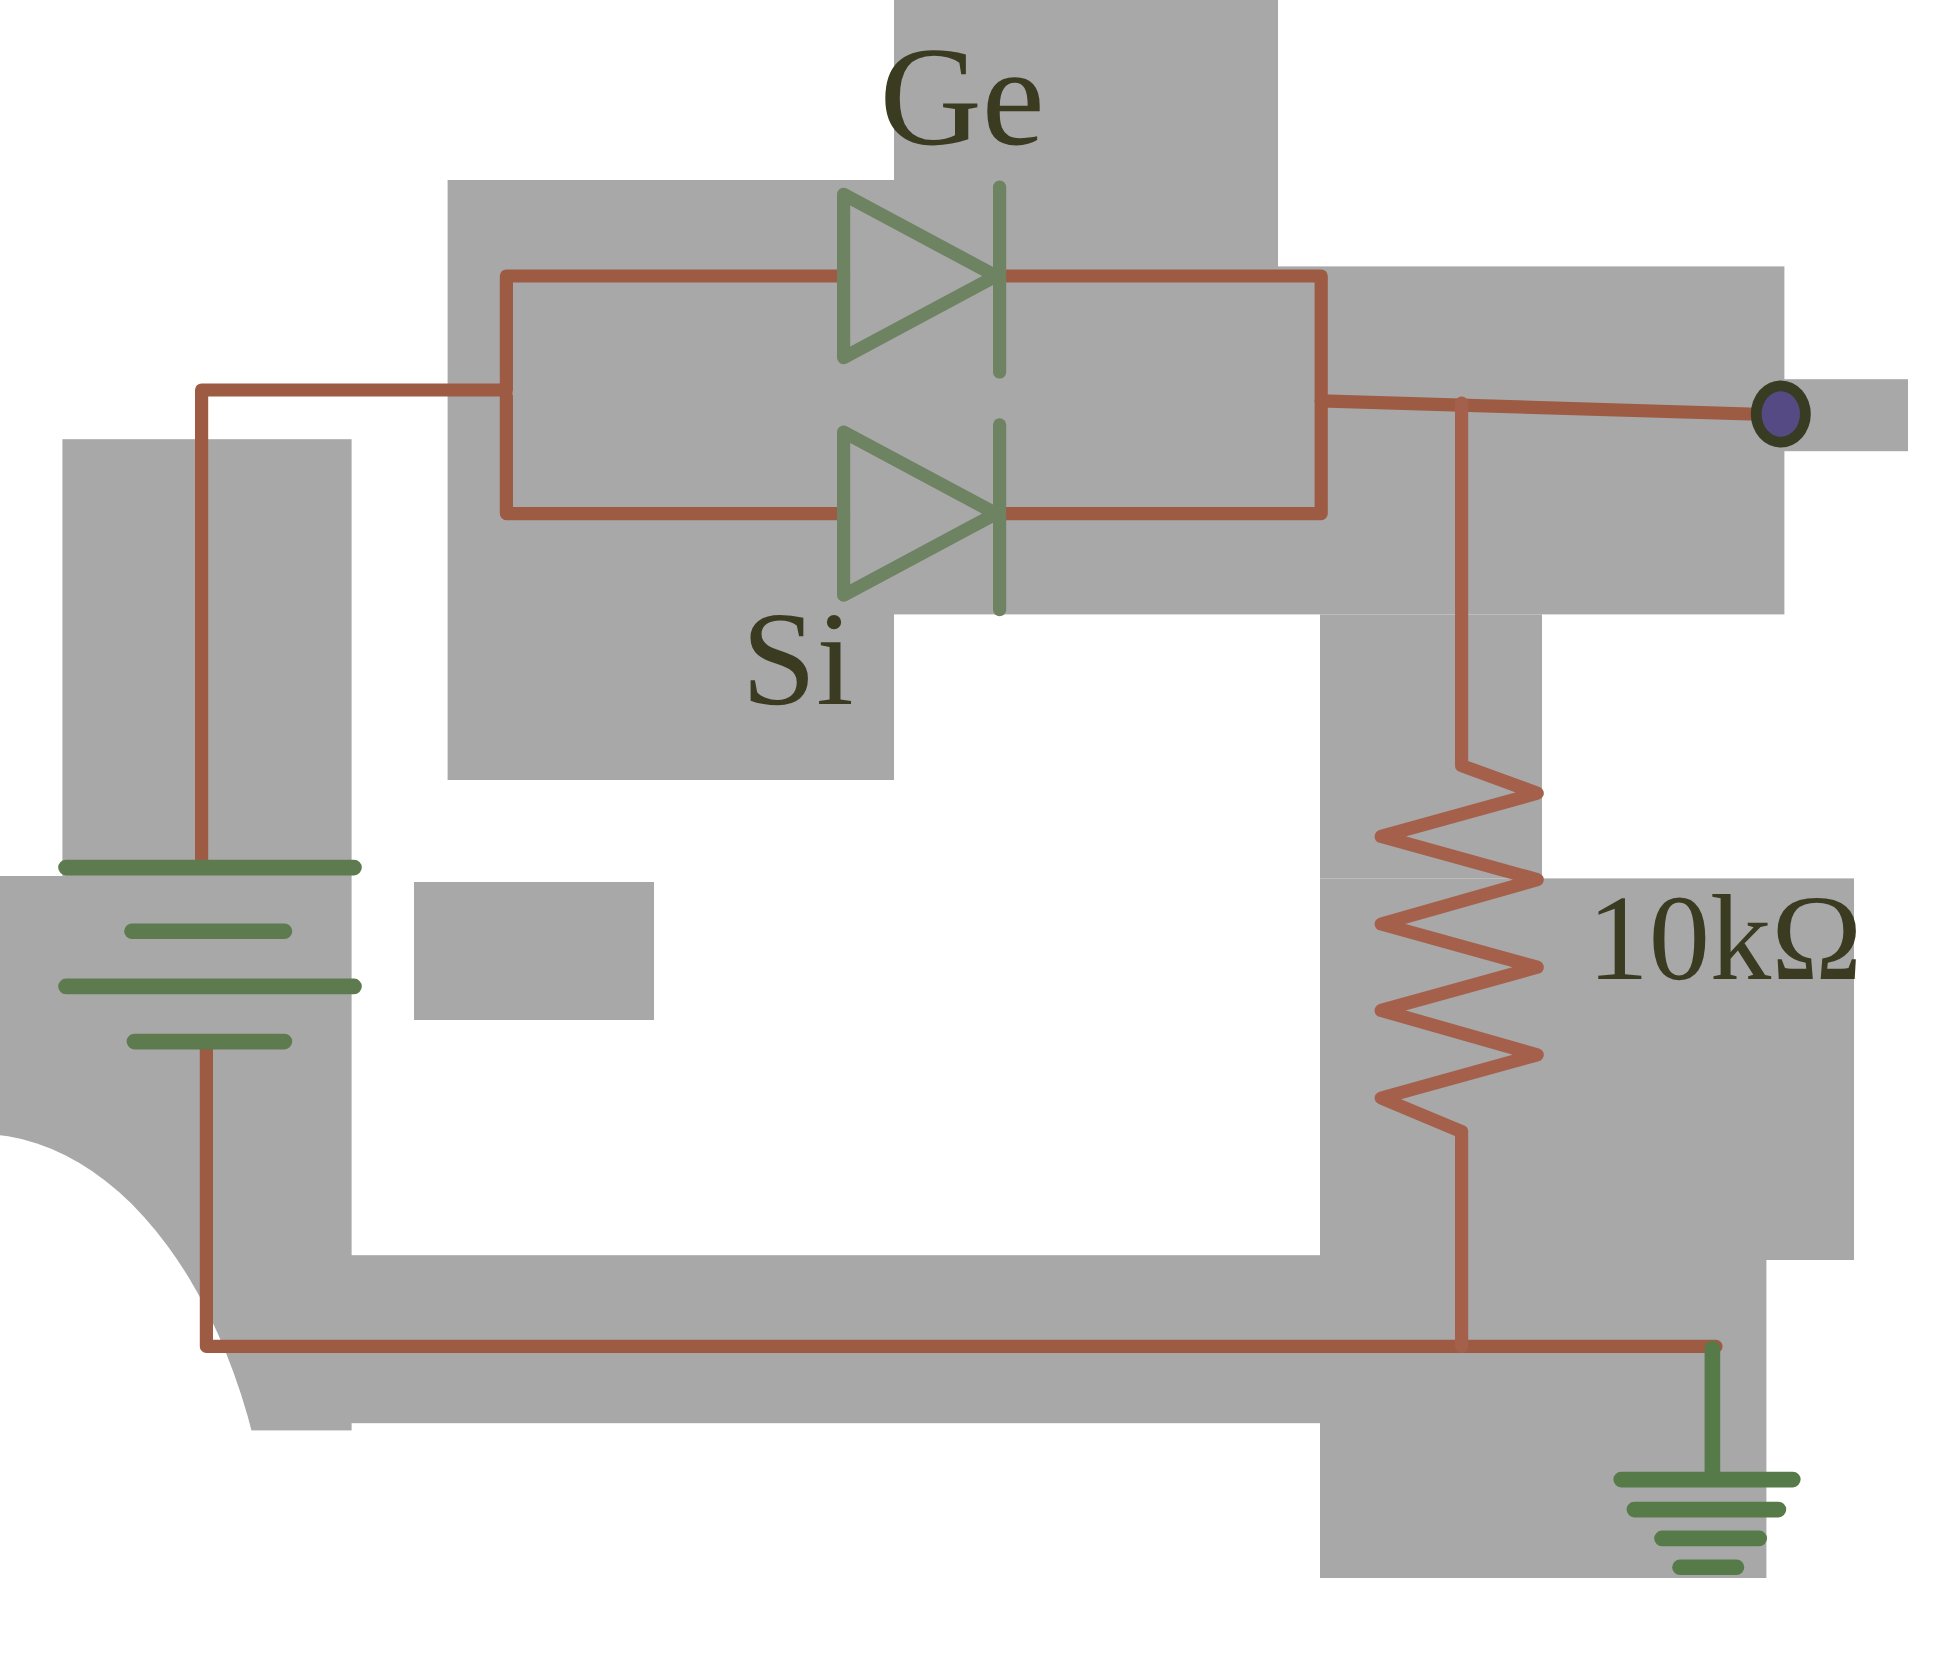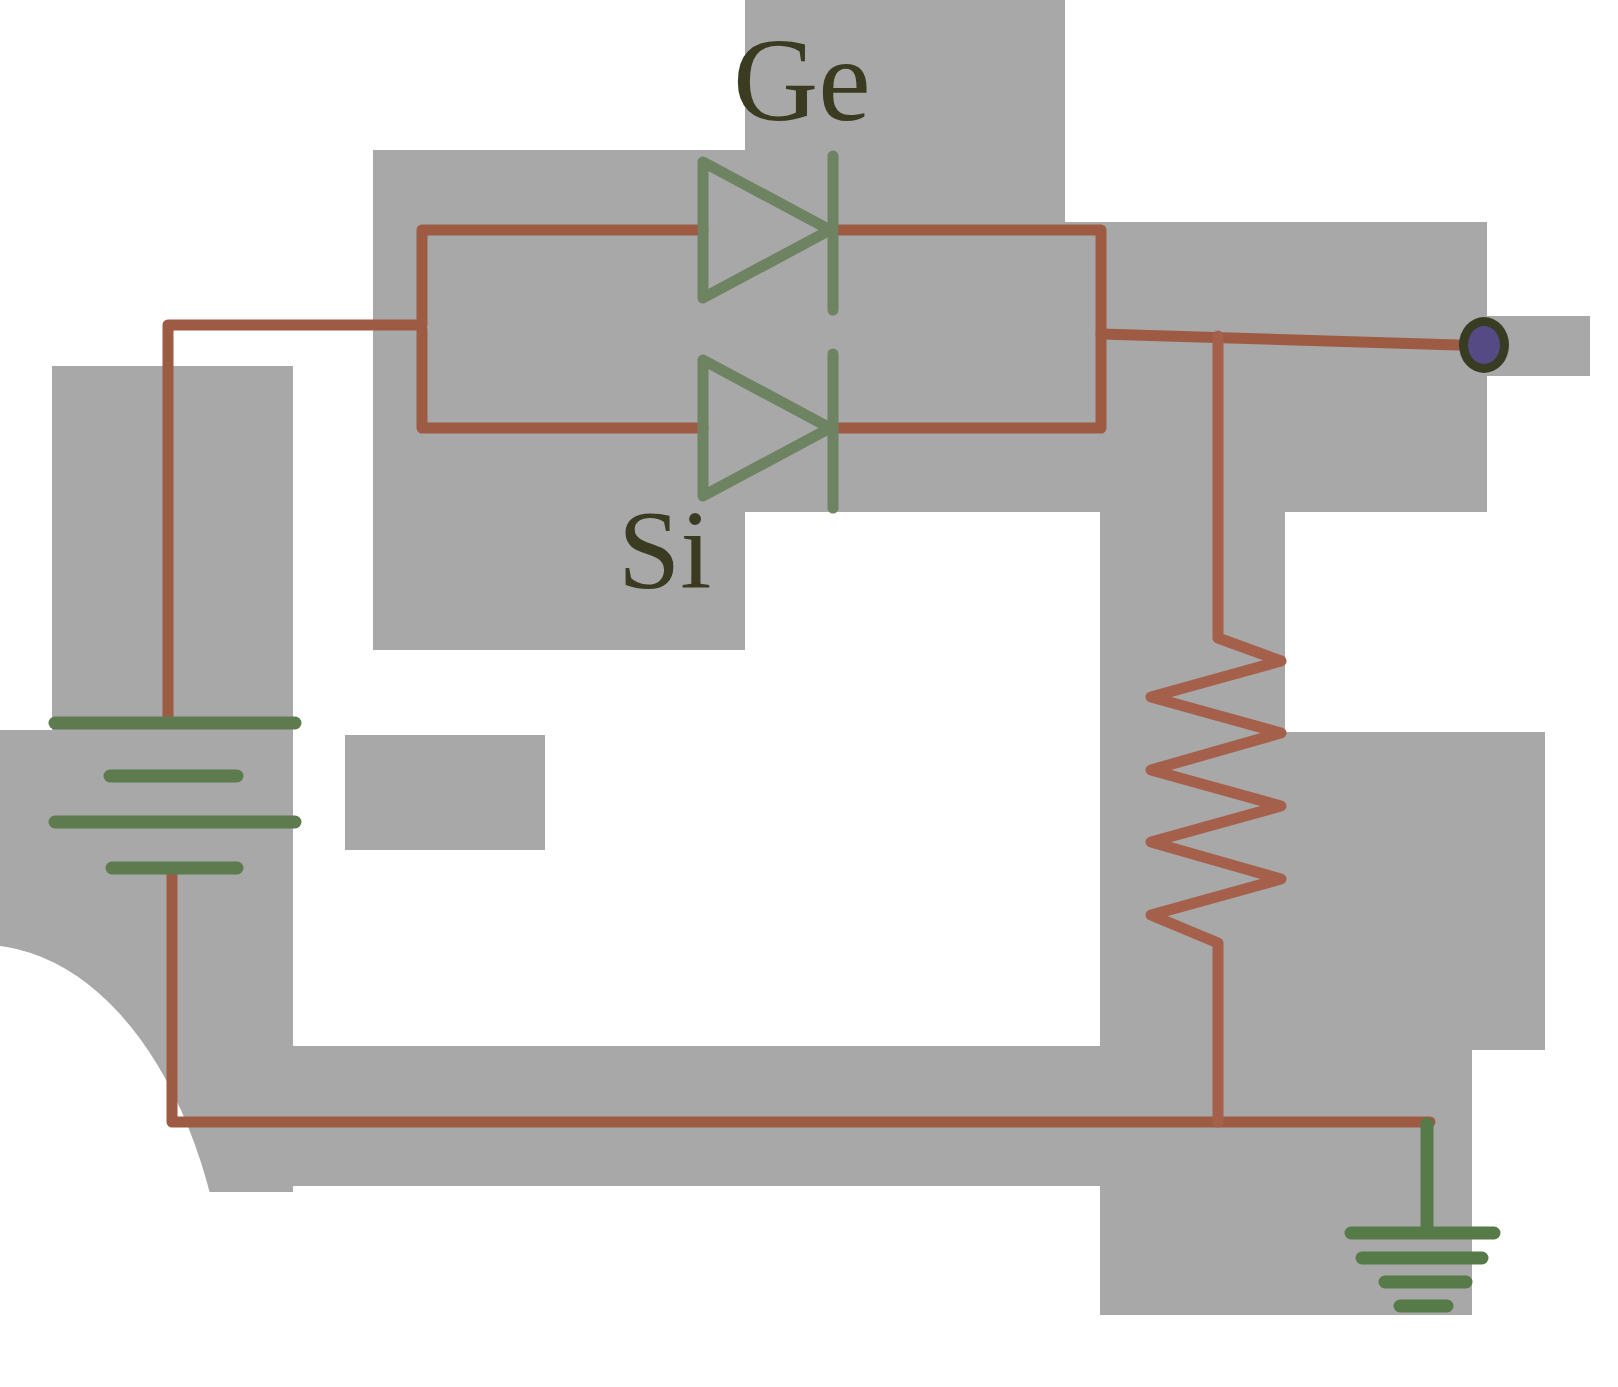--- a/index.html
+++ b/index.html
@@ -96,14 +96,15 @@
     </g>
 
     <g>
       <ellipse class="term-ring" cx="1484" cy="345" rx="25" ry="28"></ellipse>
       <ellipse class="term-core" cx="1484" cy="345" rx="16" ry="19"></ellipse>
     </g>
   </svg>
 
   <div class="label label-ge">Ge</div>
   <div class="label label-si">Si</div>
+  <div class="label label-resistor">10kΩ</div>
 
 </div>
 
 </body></html>

